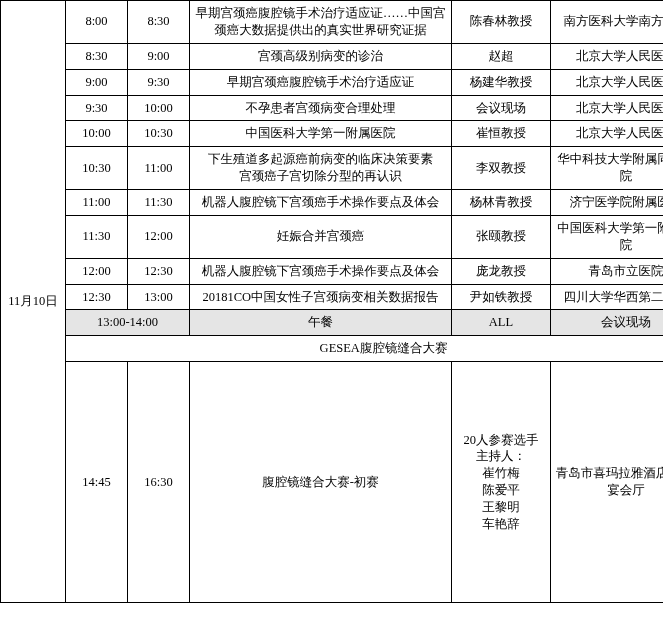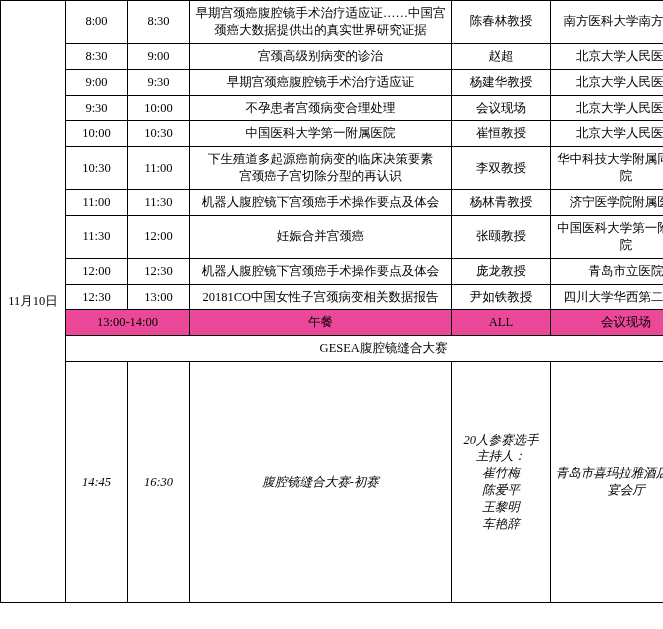--- a/index.html
+++ b/index.html
@@ -41,30 +41,29 @@
   td.topic-cell {
     text-align: center;
     padding-left: 5px;
     padding-right: 5px;
   }
   td.lunch {
     background: #f0ab00;
     font-weight: normal;
   }
   tr.lunch-row td {
-    background: #ec4899;
+    background: #e5e5e5;
   }
   td.contest-title {
     text-align: center;
     font-size: 12px;
     padding: 6px 3px;
   }
   td.tall {
     height: 232px;
-    font-style: italic;
   }
   .multiline {
     white-space: pre-line;
     line-height: 1.5;
   }
   .date-cell {
     font-size: 12.5px;
   }
 </style>
 </head>

